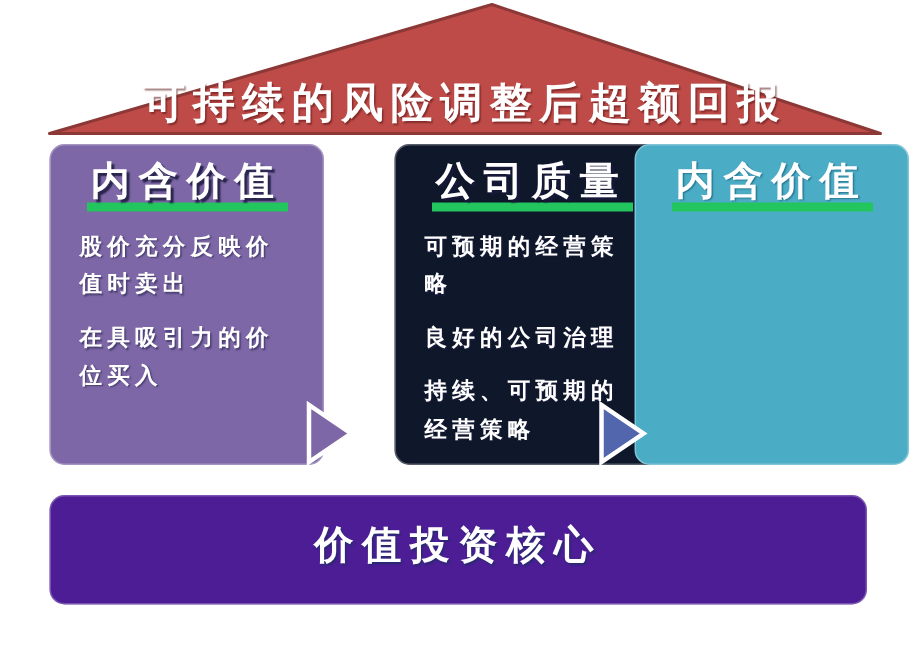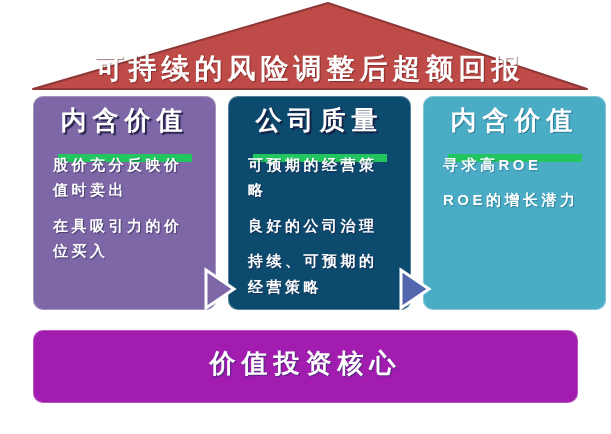--- a/index.html
+++ b/index.html
@@ -43,22 +43,22 @@
 
   .pillar-title {
     margin: 10px 0 0 0;
     text-align: center;
     font-size: 26px;
     font-weight: bold;
     color: #ffffff;
     line-height: 1.15;
   }
   .pillar-title .u {
-    border-bottom: 8px solid #22c55e;
-    padding: 0 3px 19px 3px;
+    border-bottom: 6px solid #22c55e;
+    padding: 0 3px 0 3px;
     letter-spacing: 6px;
     text-shadow: 2px 2px 1px rgba(25,25,60,0.85);
   }
   .pillar-3 .pillar-title .u { text-shadow: 1px 1px 1px rgba(0,60,85,0.45); }
 
   .pillar-body {
     padding: 16px 20px 0 20px;
     color: #ffffff;
   }
   .pillar-item {
@@ -109,42 +109,38 @@
   <div class="roof-label">可持续的风险调整后超额回报</div>
 
   <section class="pillar pillar-1" style="background: rgb(125, 103, 166);">
     <h2 class="pillar-title"><span class="u">内含价值</span></h2>
     <div class="pillar-body">
       <p class="pillar-item">股价充分反映价值时卖出</p>
       <p class="pillar-item">在具吸引力的价位买入</p>
     </div>
   </section>
 
-  <section class="pillar pillar-2" style="background: #0c4a6e;">
+  <section class="pillar pillar-2" style="background: #0f172a; margin-left: 35px;">
     <h2 class="pillar-title"><span class="u">公司质量</span></h2>
     <div class="pillar-body">
       <p class="pillar-item">可预期的经营策略</p>
       <p class="pillar-item">良好的公司治理</p>
       <p class="pillar-item">持续、可预期的经营策略</p>
     </div>
   </section>
 
   <section class="pillar pillar-3" style="background: rgb(75, 172, 198);">
     <h2 class="pillar-title"><span class="u">内含价值</span></h2>
-    <div class="pillar-body">
-      <p class="pillar-item">寻求高ROE</p>
-      <p class="pillar-item">ROE的增长潜力</p>
-    </div>
   </section>
 
   <svg class="flow-arrow arrow-1" width="36" height="48" viewBox="0 0 36 48">
     <polygon points="3,4 3,42 31,23" stroke="#ffffff" stroke-width="3" fill="#7D67A6"></polygon>
   </svg>
 
   <svg class="flow-arrow arrow-2" width="36" height="48" viewBox="0 0 36 48">
     <polygon points="3,4 3,42 31,23" stroke="#ffffff" stroke-width="3" fill="#5266AE"></polygon>
   </svg>
 
-  <div class="base-bar" style="background: #a21caf;">
+  <div class="base-bar" style="background: #4c1d95;">
     <span class="base-label">价值投资核心</span>
   </div>
 
 </div>
 
 </body></html>

